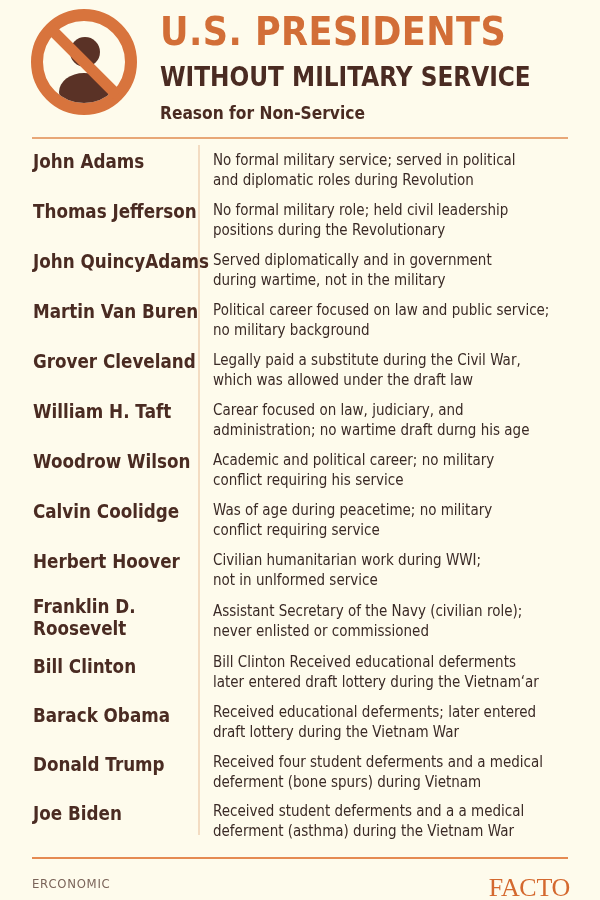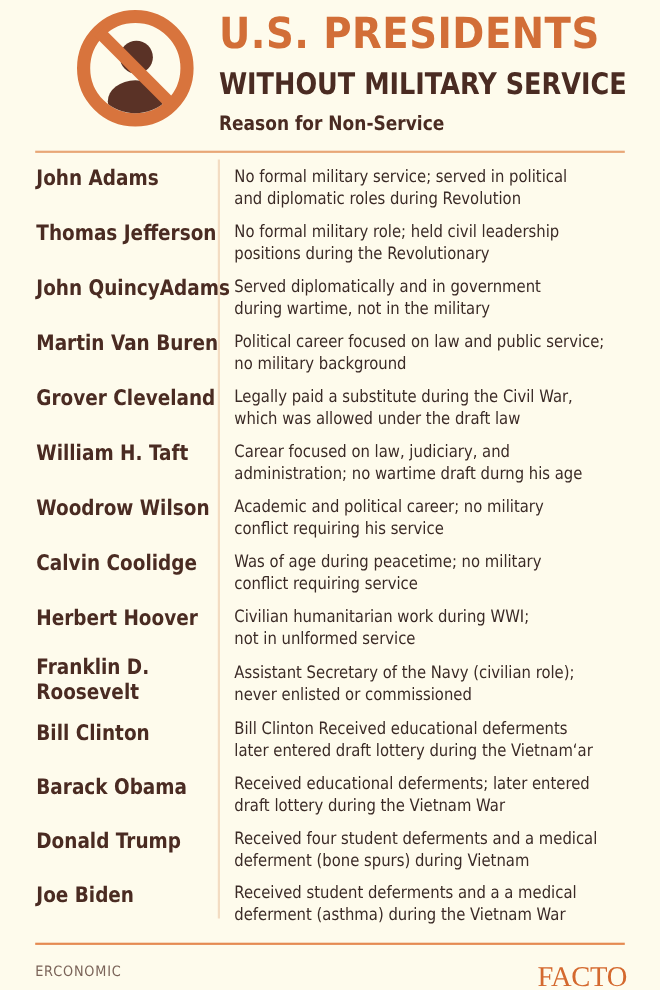--- a/index.html
+++ b/index.html
@@ -13,21 +13,20 @@
       position: relative;
       overflow: hidden;
       font-family: "DejaVu Sans", sans-serif;
       color: #4a2b22;
     }
     .header {
       position: absolute;
       left: 0; top: 0;
       width: 539px;
       height: 135px;
-      margin-left: 39px;
     }
     .no-icon {
       position: absolute;
       left: 30px;
       top: 8px;
       width: 108px;
       height: 108px;
     }
     .title-1 {
       position: absolute;

